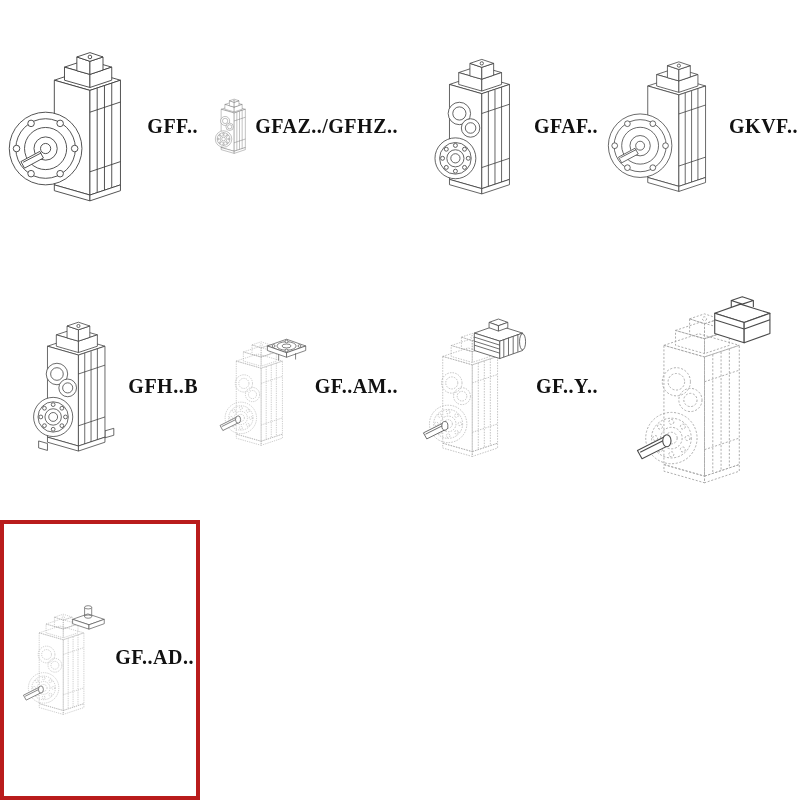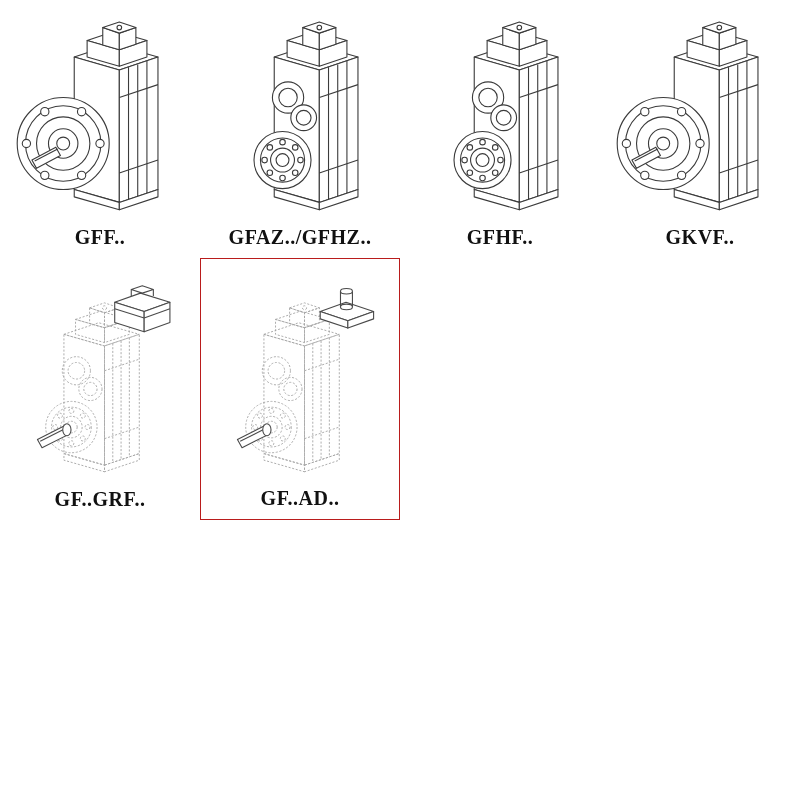--- a/index.html
+++ b/index.html
@@ -11,27 +11,27 @@
   }
   .page { width: 800px; height: 800px; }
   .grid {
     display: grid;
     grid-template-columns: repeat(4, 200px);
     grid-template-rows: 258px 262px 280px;
     width: 800px; height: 800px;
   }
   .cell {
     display: flex;
-    flex-direction: column;
+    flex-direction: row;
     align-items: center;
     justify-content: flex-end;
     padding: 4px 2px 10px;
     background: #ffffff;
   }
-  .cell.boxed { border: 1px solid #b91c1c; }
+  .cell.boxed { border: 4px solid #b91c1c; }
   .art {
     flex: 1 1 auto;
     width: 100%;
     display: flex;
     align-items: center;
     justify-content: center;
     overflow: hidden;
   }
   .drawing { width: 184px; height: 212px; }
   .cell:nth-child(n+9) .drawing { width: 196px; height: 226px; }
@@ -236,45 +236,68 @@
     </div>
     <figcaption class="label">GFAZ../GFHZ..</figcaption>
   </figure>
 
   <figure class="cell">
     <div class="art">
       <svg class="drawing" viewBox="0 0 200 230" aria-hidden="true">
         <use href="#gb-hollow-bore"></use>
       </svg>
     </div>
-    <figcaption class="label">GFHF..</figcaption>
+    <figcaption class="label">GFAF..</figcaption>
   </figure>
 
   <figure class="cell">
     <div class="art">
       <svg class="drawing" viewBox="0 0 200 230" aria-hidden="true">
         <use href="#gb-flange-output"></use>
       </svg>
     </div>
     <figcaption class="label">GKVF..</figcaption>
   </figure>
 
 
-
-
+  <figure class="cell">
+    <div class="art">
+      <svg class="drawing" viewBox="0 0 200 230" aria-hidden="true">
+        <use href="#gb-hollow-bore-foot"></use>
+      </svg>
+    </div>
+    <figcaption class="label">GFH..B</figcaption>
+  </figure>
+
+  <figure class="cell">
+    <div class="art">
+      <svg class="drawing" viewBox="0 0 200 230" aria-hidden="true">
+        <use href="#gb-phantom-input-flange"></use>
+      </svg>
+    </div>
+    <figcaption class="label">GF..AM..</figcaption>
+  </figure>
+
+  <figure class="cell">
+    <div class="art">
+      <svg class="drawing" viewBox="0 0 200 230" aria-hidden="true">
+        <use href="#gb-phantom-motor"></use>
+      </svg>
+    </div>
+    <figcaption class="label">GF..Y..</figcaption>
+  </figure>
 
 
 
   <figure class="cell">
     <div class="art">
       <svg class="drawing" viewBox="0 0 200 230" aria-hidden="true">
         <use href="#gb-phantom-adapter-box"></use>
       </svg>
     </div>
-    <figcaption class="label">GF..GRF..</figcaption>
   </figure>
 
   <figure class="cell boxed">
     <div class="art">
       <svg class="drawing" viewBox="0 0 200 230" aria-hidden="true">
         <use href="#gb-phantom-input-shaft"></use>
       </svg>
     </div>
     <figcaption class="label">GF..AD..</figcaption>
   </figure>

